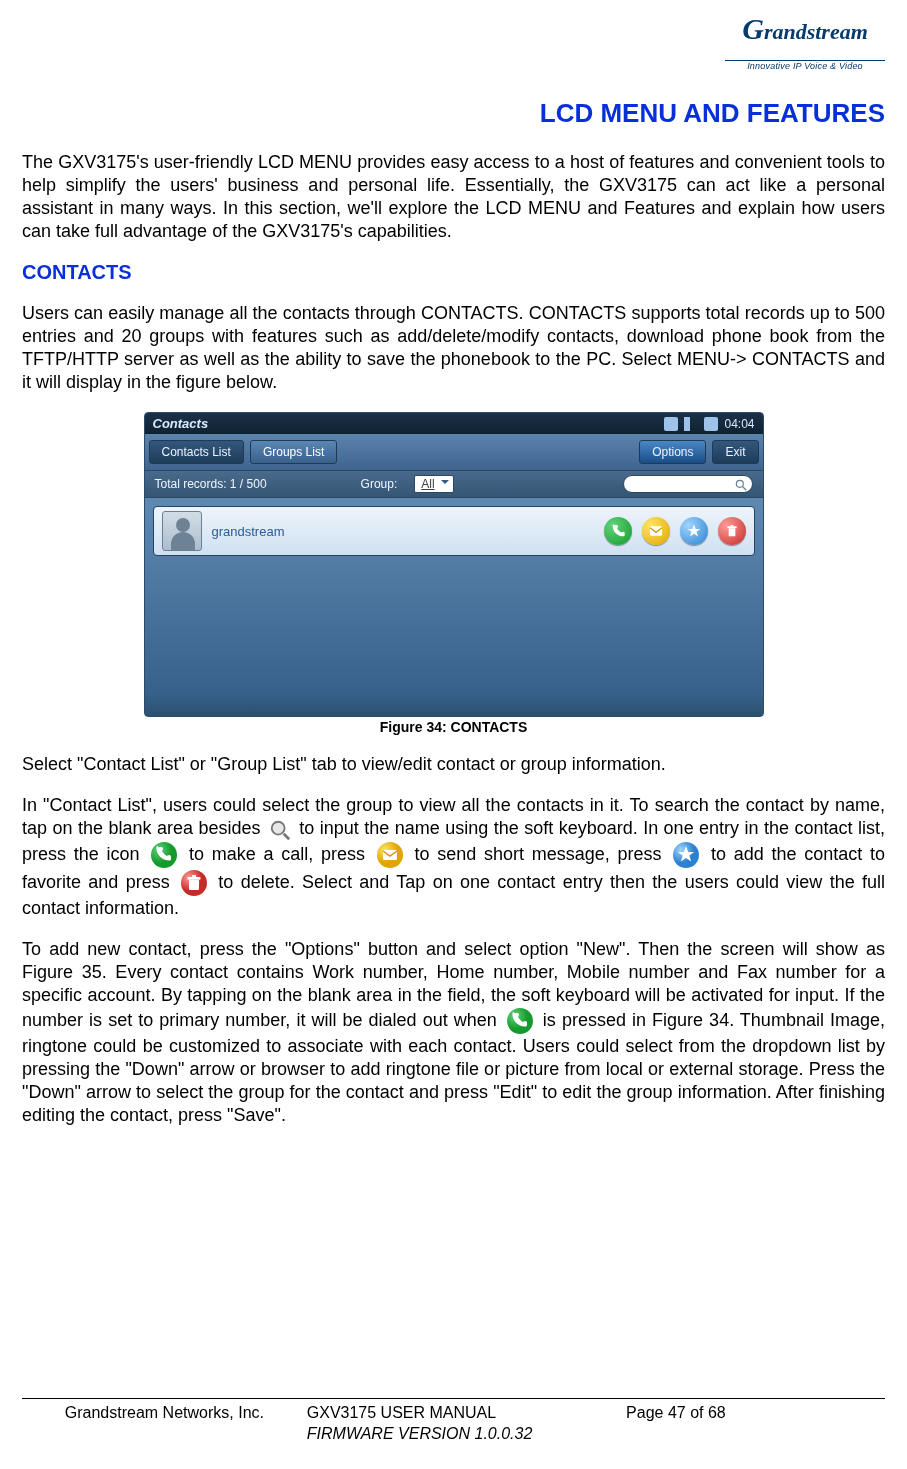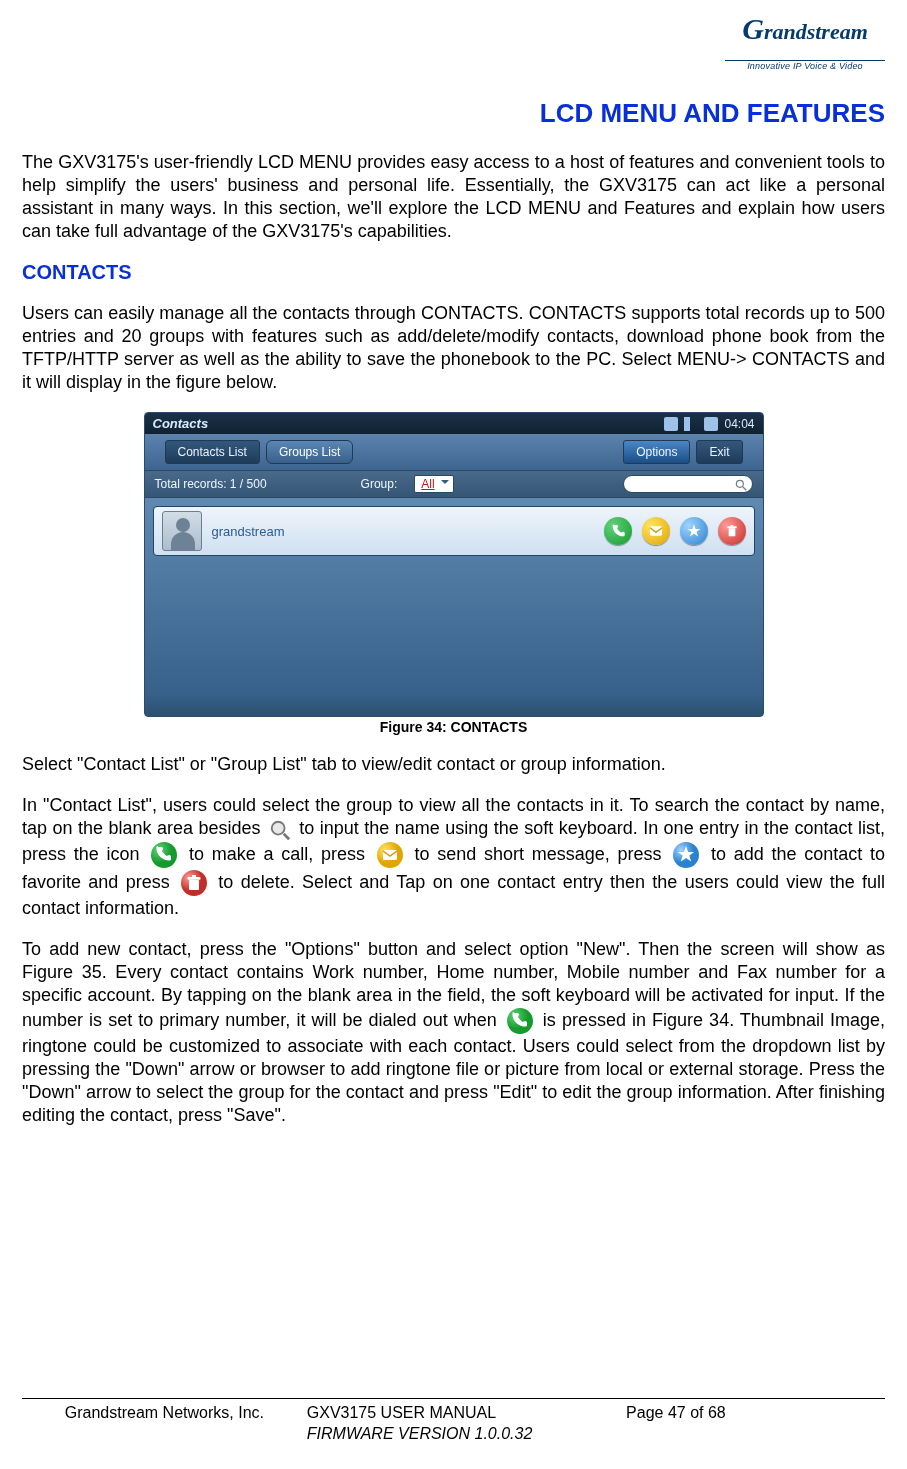--- a/index.html
+++ b/index.html
@@ -108,55 +108,54 @@
   }
   .tray-icon {
     width: 14px; height: 14px;
     display: inline-block;
     background: #9fc3e8;
     border-radius: 2px;
   }
   .toolbar {
     display: flex;
     align-items: center;
-    padding: 6px 20px;
+    padding: 6px 4px;
     gap: 6px;
     background: linear-gradient(#5b83ad, #3d658f);
   }
   .tab, .btn {
     font-size: 12px;
     color: #e9f2ff;
     padding: 4px 12px;
     border-radius: 3px;
     border: 1px solid #203a55;
     background: linear-gradient(#33577c, #1e3c5a);
     white-space: nowrap;
   }
   .tab.active {
     background: linear-gradient(#5a87b5, #39608a);
     color: #fff;
-    border-radius: 6px;
   }
   .btn.primary {
     background: linear-gradient(#4b86c5, #1a4e86);
   }
   .filterbar {
     display: flex;
     align-items: center;
     gap: 17px;
     padding: 4px 10px;
     font-size: 12px;
     color: #eef6ff;
     background: linear-gradient(#4a6a8c, #355575);
     border-top: 1px solid #2a4763;
     border-bottom: 1px solid #2a4763;
   }
   .dd {
     background: #fff;
-    color: #b91c1c;
+    color: #404040;
     border: 1px solid #2a4763;
     padding: 1px 18px 1px 6px;
     border-radius: 2px;
     font-size: 12px;
     position: relative;
     text-decoration: underline;
   }
   .dd::after {
     content: "";
     position: absolute;

